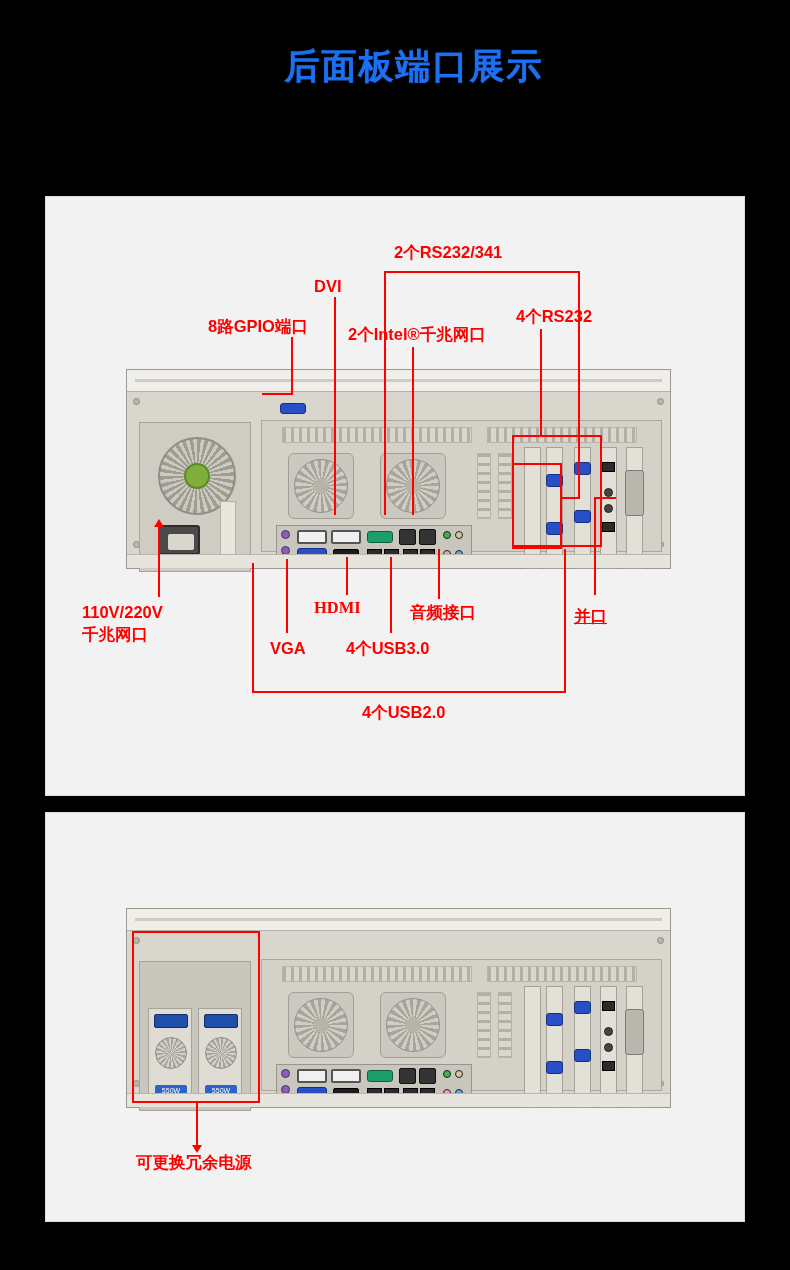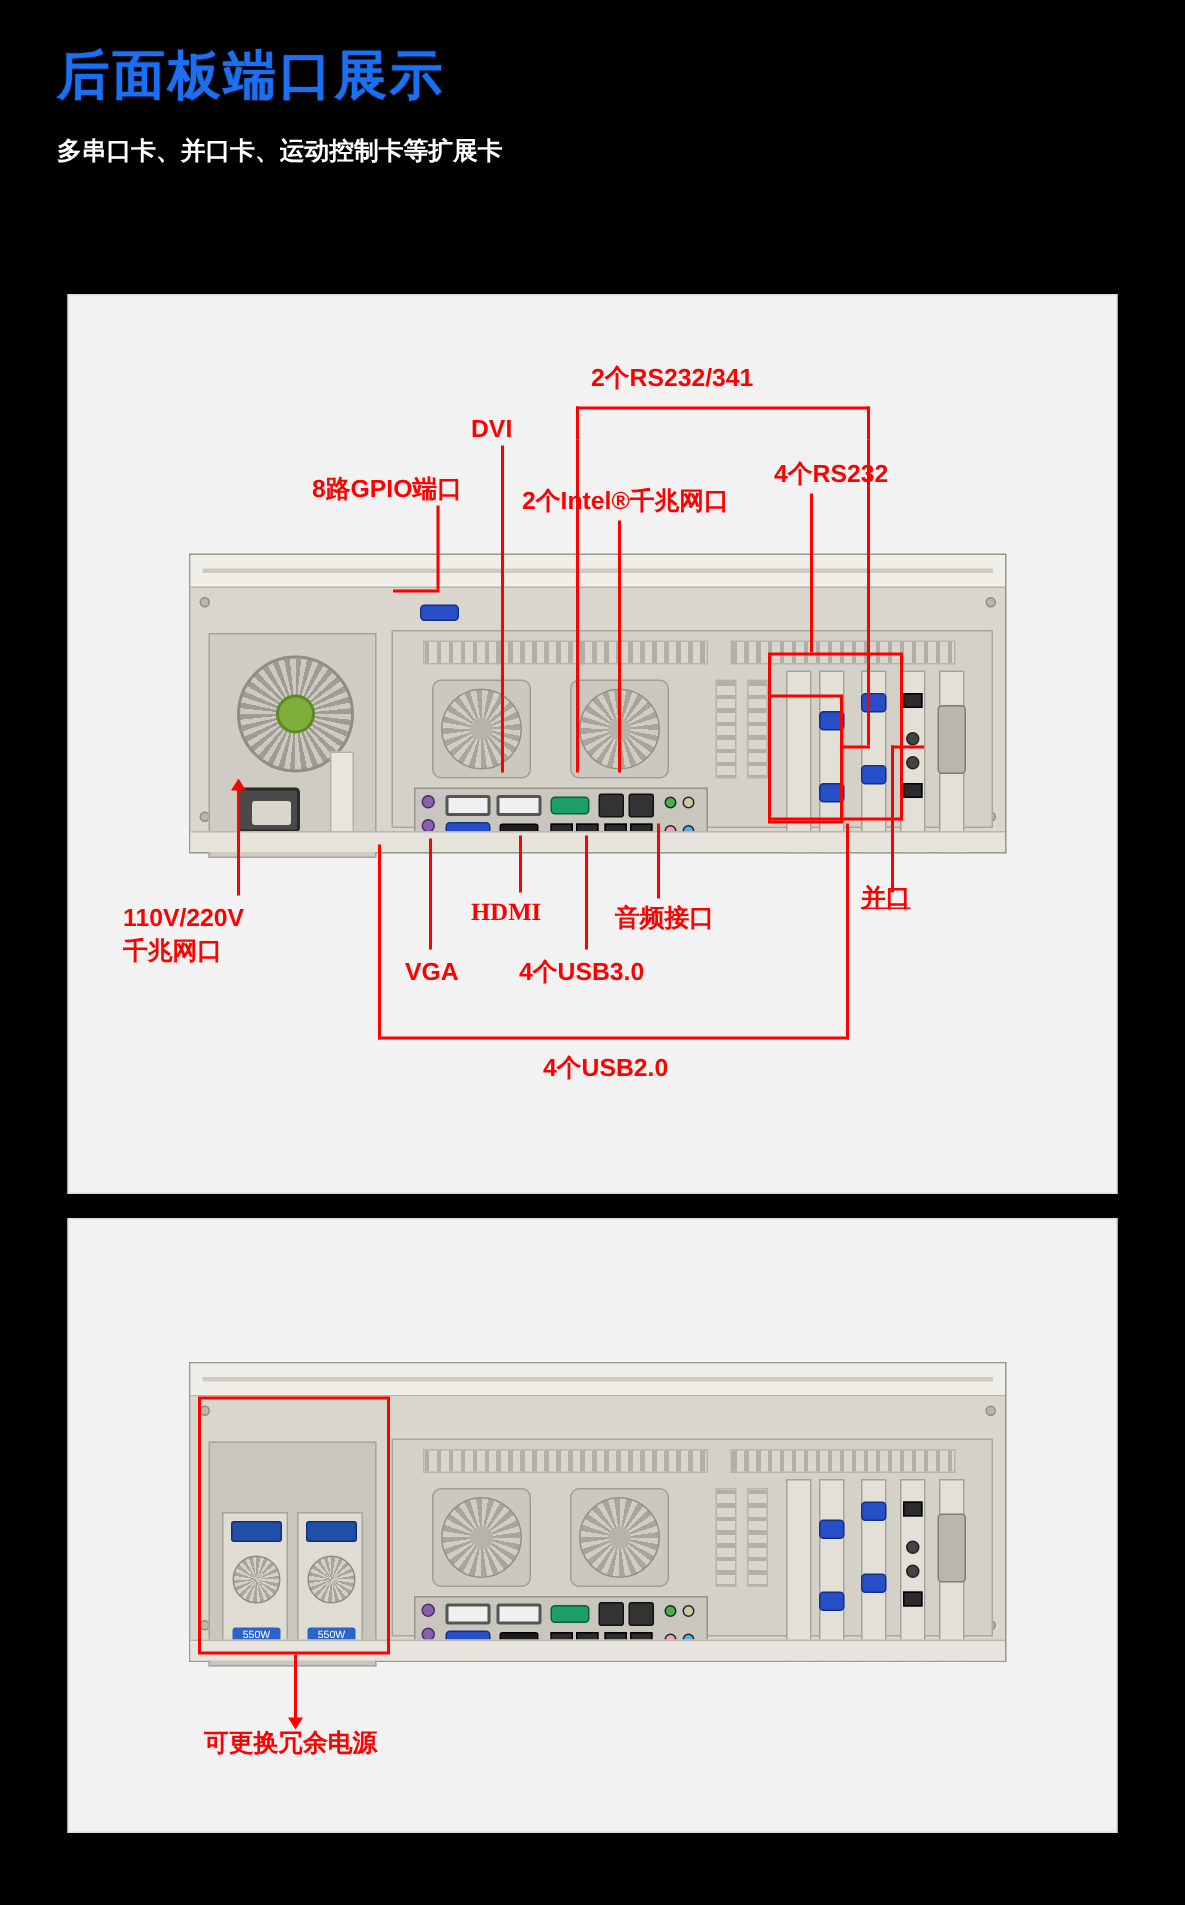--- a/index.html
+++ b/index.html
@@ -7,21 +7,21 @@
   body {
     width: 790px; height: 1270px;
     background: #000;
     font-family: "Liberation Sans", sans-serif;
     overflow: hidden;
     position: relative;
   }
   .page { position: relative; width:790px; height:1270px; }
 
   
-  .header { padding-top: 32px; text-align:left;margin-left:38px; }
+  .header { padding-top: 47px; text-align:center;margin-left:38px; }
   .title {
     color:#1c6ff0;
     font-size: 35px;
     font-weight: bold;
     letter-spacing: 2px;
     line-height: 1.1;
     text-shadow: 0 0 1px #1c6ff0;
   }
   .subtitle {
     color:#ffffff;
@@ -181,21 +181,20 @@
   }
 </style>
 </head>
 <body>
 
 <div class="page">
 
   <div class="header">
     <div class="title">后面板端口展示</div>
     <div class="subtitle">
-      <div>多串口卡、并口卡、运动控制卡等扩展卡</div>
     </div>
   </div>
 
   <div class="panel" id="panel-1">
     <div class="panel-inner">
 
       <div class="chassis" id="chassis-1">
         <div class="chassis-top"></div>
         <div class="chassis-body">
 
@@ -300,21 +299,21 @@
 
       <div class="lbl" style="left:268px; top:400px;font-family:Liberation Serif, serif;">HDMI</div>
       <div class="ln lnv" style="left:300px; top:360px; height:38px;"></div>
 
       <div class="lbl" style="left:364px; top:404px;">音频接口</div>
       <div class="ln lnv" style="left:392px; top:352px; height:50px;"></div>
 
       <div class="lbl" style="left:300px; top:440px;">4个USB3.0</div>
       <div class="ln lnv" style="left:344px; top:360px; height:76px;"></div>
 
-      <div class="lbl" style="left:528px; top:391px;text-decoration:underline;">并口</div>
+      <div class="lbl" style="left:528px; top:408px;text-decoration:underline;">并口</div>
       <div class="ln lnv" style="left:548px; top:300px; height:98px;"></div>
       <div class="ln lnh" style="left:548px; top:300px; width:22px;"></div>
 
       <div class="lbl" style="left:316px; top:504px;">4个USB2.0</div>
       <div class="ln lnh" style="left:206px; top:494px; width:314px;"></div>
       <div class="ln lnv" style="left:206px; top:366px; height:130px;"></div>
       <div class="ln lnv" style="left:518px; top:352px; height:144px;"></div>
 
     </div>
   </div>

